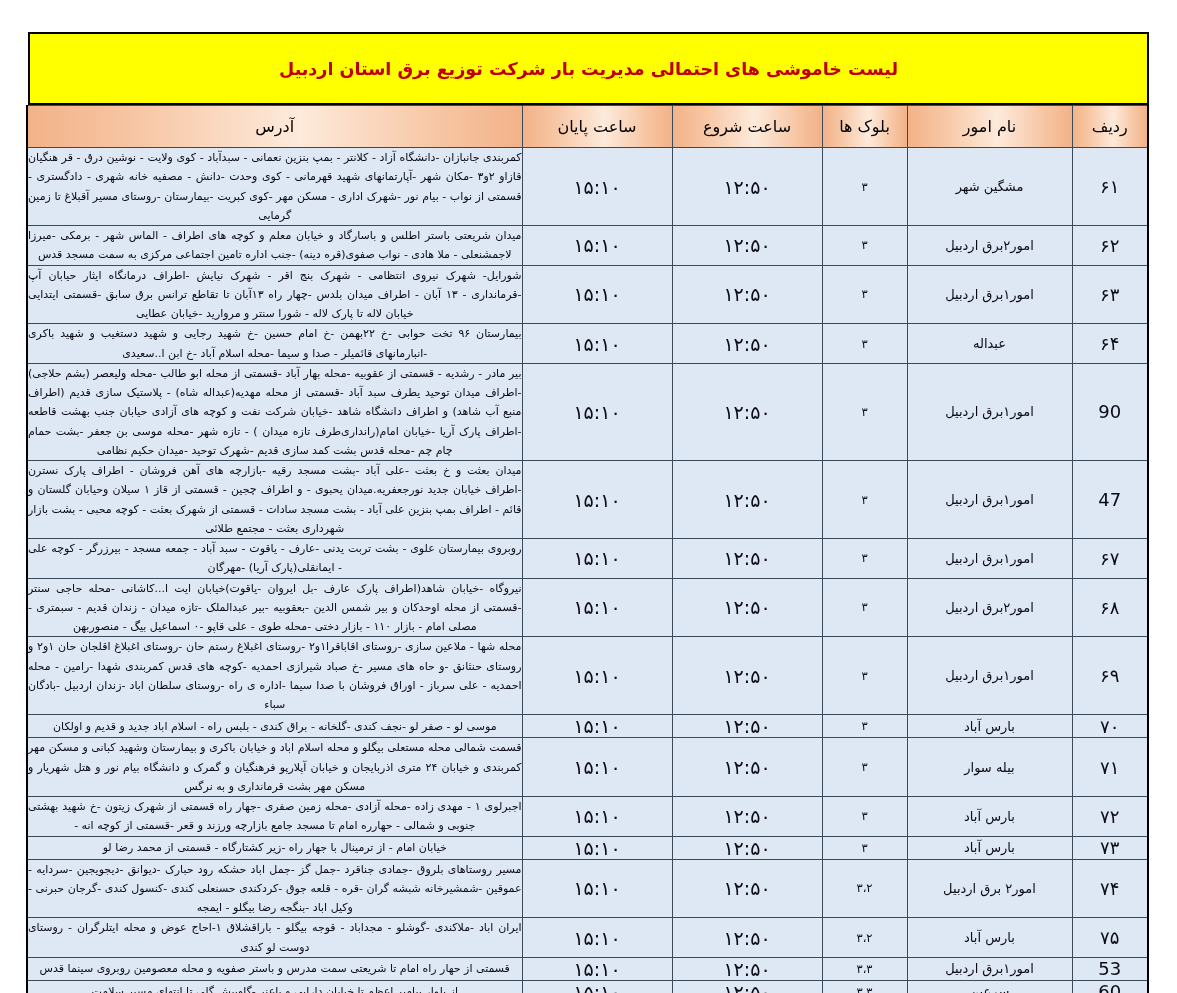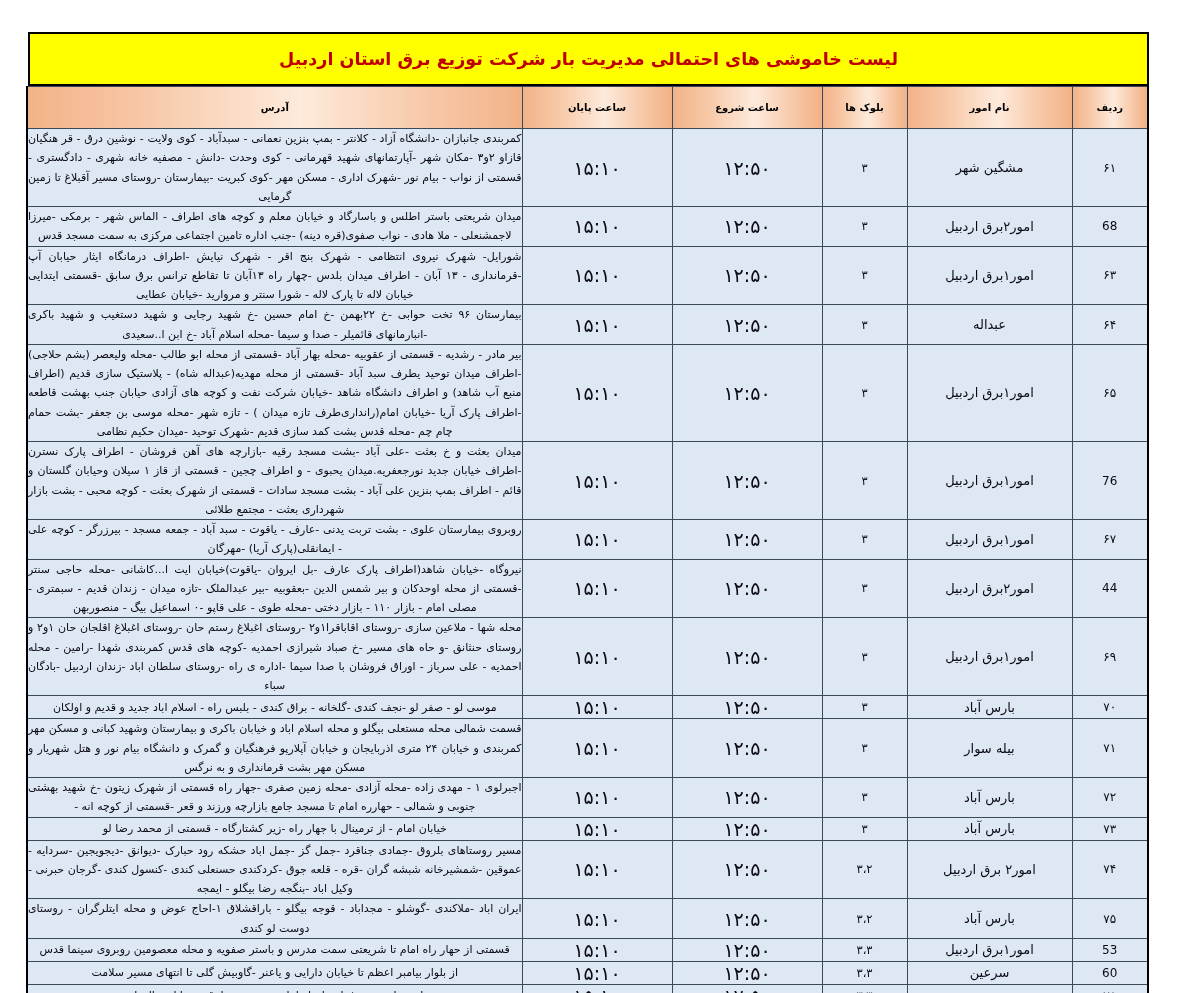--- a/index.html
+++ b/index.html
@@ -13,21 +13,21 @@
   }
   .sheet{
     position:absolute;
     left:28px;top:32px;
     width:1121px;
   }
   
   .title-banner{
     background:#ffff00;
     border:2px solid #000000;
-    height:54px;
+    height:73px;
     display:flex;
     align-items:center;
     justify-content:center;
     box-sizing:border-box;
   }
   .title-text{
     color:#c00000;
     font-weight:bold;
     font-size:17.5px;
     letter-spacing:0px;
@@ -43,22 +43,22 @@
   }
   table.outage th,
   table.outage td{
     border:1px solid #3b4a5a;
     padding:0;
     vertical-align:middle;
   }
   thead th{
     background:linear-gradient(90deg,#f2b288 0%,#f7c6a4 22%,#fdeadb 55%,#f6c3a0 85%,#f2b288 100%);
     height:41px;
-    font-weight:bold;
-    font-size:10px;
+    font-weight:normal;
+    font-size:16px;
     color:#000000;
     text-align:center;
     border-top:2px solid #000000;
     border-bottom:2px solid #000000;
   }
   tbody td{
     background:#dee8f4;
     color:#0a0a14;
     text-align:center;
     font-size:11px;
@@ -72,21 +72,21 @@
     text-align-last:center;
     font-size:11px;
     line-height:1.75;
     padding:5px 7px;
     border-left:2px solid #000000;
     border-right:2px solid #000000;
   }
   td.amoor{ font-size:13px; }
   td.blocks{ font-size:11.5px; }
   td.time{ font-size:19px; letter-spacing:.5px; }
-  td.row-no{ font-size:12px; }
+  td.row-no{ font-size:18px; }
 
   
   col.c-no{width:76px;}
   col.c-amoor{width:165px;}
   col.c-blocks{width:85px;}
   col.c-start{width:150px;}
   col.c-end{width:150px;}
   col.c-addr{width:495px;}
 </style>
 </head>
@@ -120,21 +120,21 @@
     <tbody id="outage-body">
         <tr>
           <td class="row-no">۶۱</td>
           <td class="amoor">مشگین شهر</td>
           <td class="blocks">۳</td>
           <td class="time">۱۲:۵۰</td>
           <td class="time">۱۵:۱۰</td>
           <td class="addr">کمربندی جانبازان -دانشگاه آزاد - کلانتر - بمپ بنزین نعمانی - سبدآباد - کوی ولایت - نوشین درق - قر هنگیان قازاو ۲و۳ -مکان شهر -آپارتمانهای شهید قهرمانی - کوی وحدت -دانش  - مصفیه خانه شهری - دادگستری - قسمتی از نواب  - بیام نور -شهرک اداری - مسکن مهر -کوی کبریت -بیمارستان -روستای مسیر آقبلاغ تا زمین گرمایی</td>
         </tr>
         <tr>
-          <td class="row-no">68</td>
+          <td class="row-no">۶۲</td>
           <td class="amoor">امور۲برق اردبیل</td>
           <td class="blocks">۳</td>
           <td class="time">۱۲:۵۰</td>
           <td class="time">۱۵:۱۰</td>
           <td class="addr">میدان شریعتی باستر اطلس و باسارگاد و خیابان معلم و کوچه های اطراف - الماس شهر  - برمکی  -میرزا لاجمشنعلی  - ملا هادی  - نواب صفوی(قره دینه) -جنب اداره تامین اجتماعی مرکزی به سمت مسجد قدس</td>
         </tr>
         <tr>
           <td class="row-no">۶۳</td>
           <td class="amoor">امور۱برق اردبیل</td>
           <td class="blocks">۳</td>
@@ -144,45 +144,45 @@
         </tr>
         <tr>
           <td class="row-no">۶۴</td>
           <td class="amoor">عبداله</td>
           <td class="blocks">۳</td>
           <td class="time">۱۲:۵۰</td>
           <td class="time">۱۵:۱۰</td>
           <td class="addr">بیمارستان ۹۶ تخت حوابی -خ ۲۲بهمن -خ امام حسین -خ شهید رجایی و شهید دستغیب و شهید باکری -انبارمانهای قائمیلر - صدا و سیما -محله اسلام آباد -خ ابن ا..سعیدی</td>
         </tr>
         <tr>
-          <td class="row-no">۶۵</td>
+          <td class="row-no">90</td>
           <td class="amoor">امور۱برق اردبیل</td>
           <td class="blocks">۳</td>
           <td class="time">۱۲:۵۰</td>
           <td class="time">۱۵:۱۰</td>
           <td class="addr">بیر مادر  - رشدیه  - قسمتی از عقوبیه -محله بهار آباد -قسمتی از محله ابو طالب -محله ولیعصر (بشم حلاجی) -اطراف میدان توحید یطرف سبد آباد -قسمتی از محله مهدیه(عبداله شاه)  - پلاستیک سازی قدیم (اطراف منبع آب شاهد) و اطراف دانشگاه شاهد -خیابان شرکت نفت و کوچه های آزادی  حیابان جنب بهشت قاطعه -اطراف پارک آریا -خیابان امام(رانداری‌طرف تازه میدان ) - تازه شهر -محله موسی بن جعفر  -بشت حمام چام چم -محله قدس بشت کمد سازی قدیم -شهرک توحید -میدان حکیم نظامی</td>
         </tr>
         <tr>
-          <td class="row-no">76</td>
+          <td class="row-no">47</td>
           <td class="amoor">امور۱برق اردبیل</td>
           <td class="blocks">۳</td>
           <td class="time">۱۲:۵۰</td>
           <td class="time">۱۵:۱۰</td>
           <td class="addr">میدان بعثت و خ بعثت -علی آباد -بشت مسجد رقیه -بازارچه های آهن فروشان  - اطراف پارک نسترن -اطراف خیابان جدید نورجعفریه.میدان یحبوی  - و اطراف چجین - قسمتی از قاز ۱ سیلان وحیابان گلستان و قائم  - اطراف بمپ بنزین علی آباد  - بشت مسجد سادات  - قسمتی از شهرک بعثت  - کوچه محبی  - بشت بازار شهرداری بعثت  - مجتمع طلائی</td>
         </tr>
         <tr>
           <td class="row-no">۶۷</td>
           <td class="amoor">امور۱برق اردبیل</td>
           <td class="blocks">۳</td>
           <td class="time">۱۲:۵۰</td>
           <td class="time">۱۵:۱۰</td>
           <td class="addr">روبروی بیمارستان علوی - بشت تربت یدنی -عارف - یاقوت - سبد آباد - جمعه مسجد - بیرزرگر - کوچه علی - ایمانقلی(پارک آریا) -مهرگان</td>
         </tr>
         <tr>
-          <td class="row-no">44</td>
+          <td class="row-no">۶۸</td>
           <td class="amoor">امور۲برق اردبیل</td>
           <td class="blocks">۳</td>
           <td class="time">۱۲:۵۰</td>
           <td class="time">۱۵:۱۰</td>
           <td class="addr">نیروگاه -خیابان شاهد(اطراف پارک عارف -بل ایروان -یاقوت)خیابان ایت ا...کاشانی -محله حاجی سنتر -قسمتی از محله اوحدکان و بیر شمس الدین  -بعقوبیه -بیر عبدالملک -تازه میدان - زندان قدیم - سبمتری - مصلی امام - بازار ۱۱۰ - بازار دختی -محله طوی - علی قاپو -۰ اسماعیل بیگ - منصوربهن</td>
         </tr>
         <tr>
           <td class="row-no">۶۹</td>
           <td class="amoor">امور۱برق اردبیل</td>
           <td class="blocks">۳</td>

